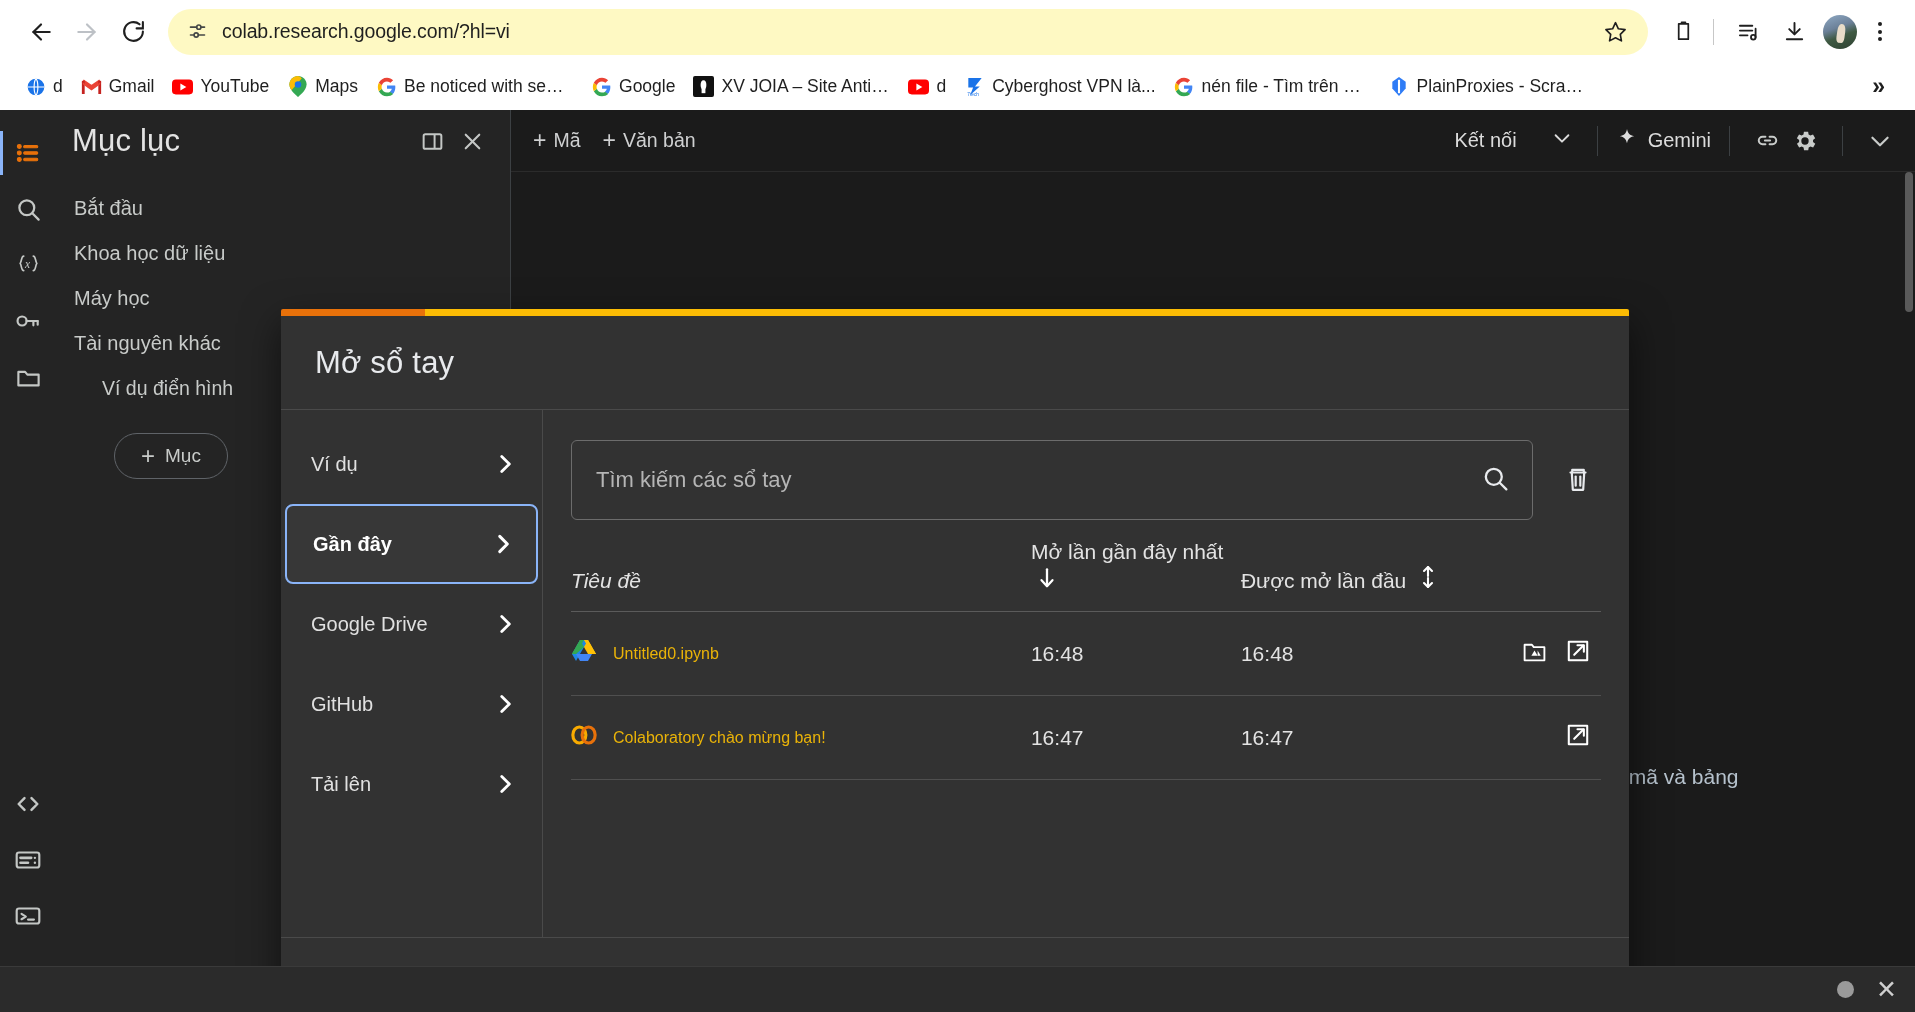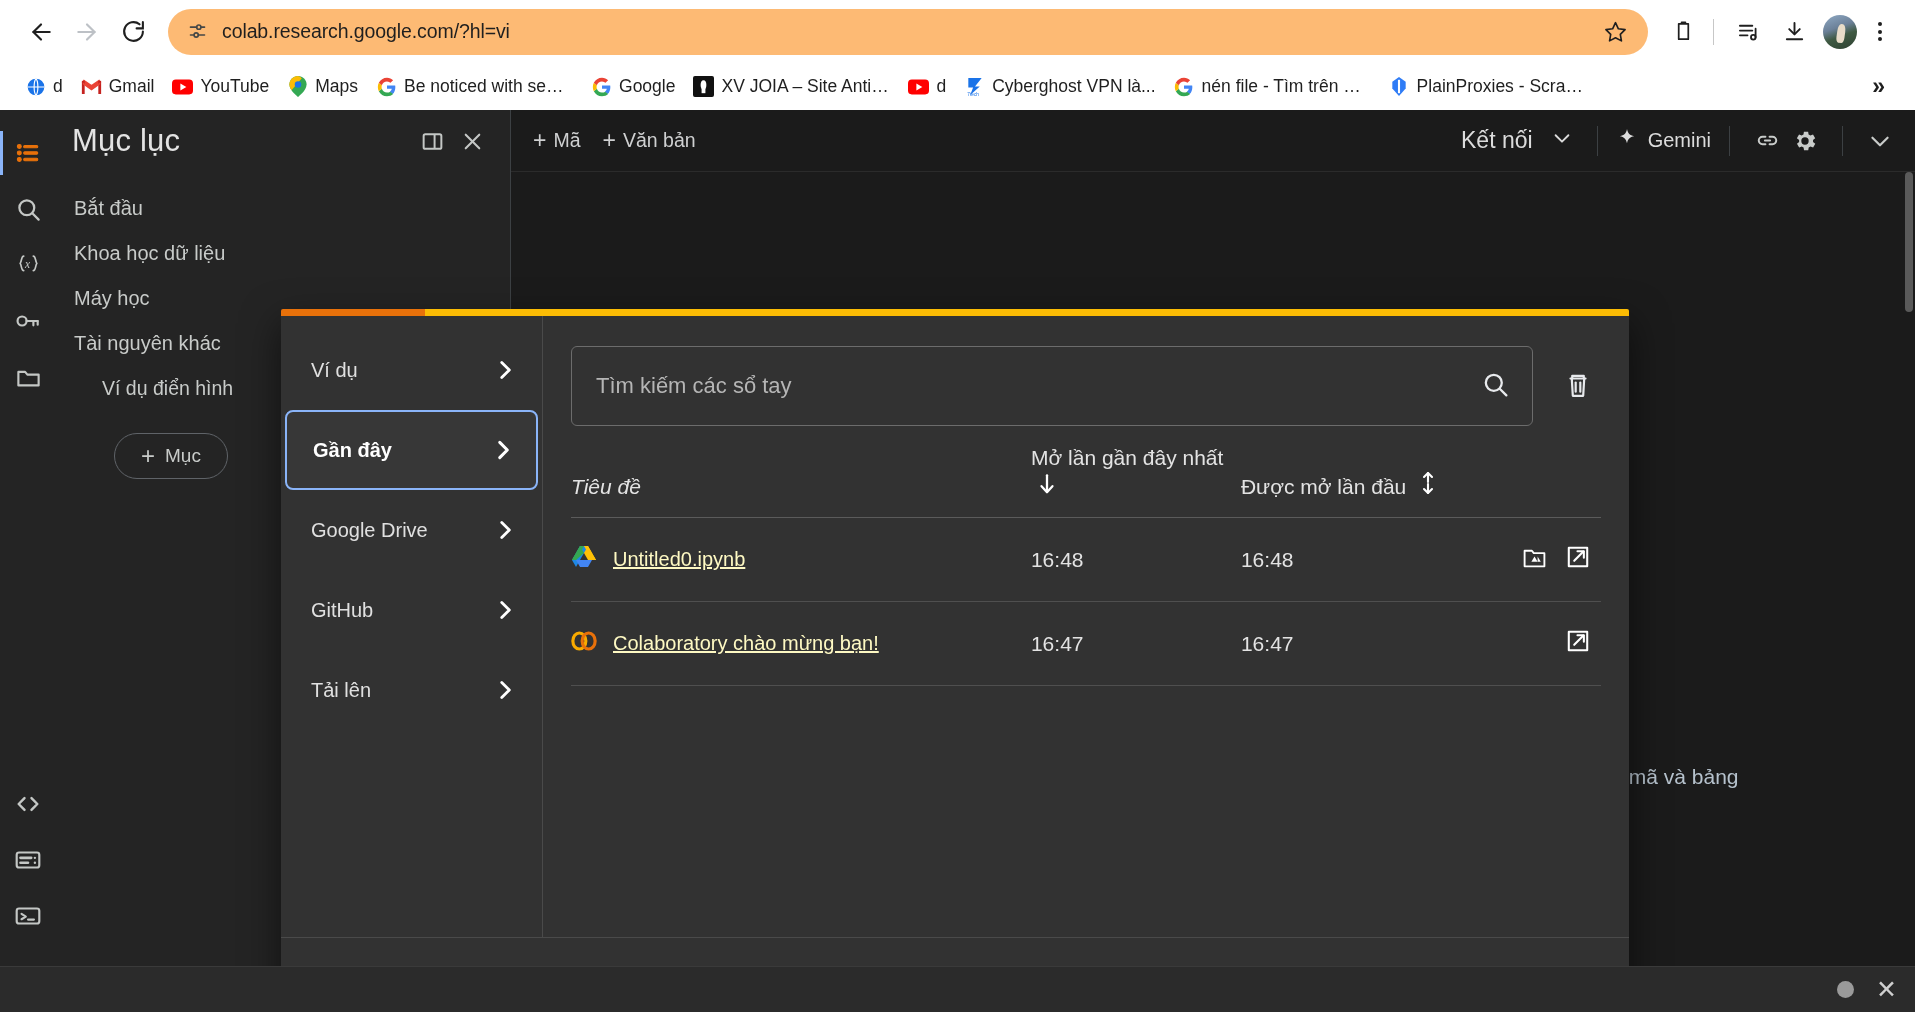--- a/index.html
+++ b/index.html
@@ -19,21 +19,21 @@
   }
   .nav-btn {
     width: 46px; height: 46px; border-radius: 50%;
     display: flex; align-items: center; justify-content: center;
     color: #1f1f1f; flex: 0 0 auto;
   }
   .nav-btn.disabled { color: #bdc1c6; }
   .nav-btn svg { display: block; }
   .omnibox {
     flex: 1 1 auto; height: 46px; margin-left: 12px; margin-right: 10px;
-    background: #fdba74; border-radius: 23px;
+    background: #fef9c3; border-radius: 23px;
     display: flex; align-items: center; padding: 0 16px 0 14px;
     position: relative;
   }
   .omni-icon { width: 30px; height: 30px; display:flex; align-items:center; justify-content:center; color:#444746; flex:0 0 auto;}
   .omni-url {
     flex: 1 1 auto; font-size: 19.5px; color: #1f1f1f;
     margin-left: 10px; white-space: nowrap; overflow: hidden;
     letter-spacing: -0.1px;
   }
   .omni-star { width: 34px; height: 34px; display:flex; align-items:center; justify-content:center; color:#1f1f1f;}
@@ -115,21 +115,21 @@
 
   
   .toolbar {
     position:absolute; left:511px; top:0; right:0; height:62px;
     background:#1b1b1b; display:flex; align-items:center;
     border-bottom: 1px solid #2b2b2b;
   }
   .tb-add { display:flex; align-items:center; gap:7px; font-size:19.5px; color:#cfd0d1; margin-left:22px;}
   .tb-plus { font-size:23px; line-height:1; }
   .tb-spacer{flex:1 1 auto;}
-  .tb-connect { display:flex; align-items:center; gap:18px; font-size:23px; color:#dcdcdc; padding-right:6px;}
+  .tb-connect { display:flex; align-items:center; gap:34px; font-size:20px; color:#dcdcdc; padding-right:6px;}
   .tb-sep { width:1px; height:30px; background:#3c4043; margin:0 18px; }
   .tb-gemini { display:flex; align-items:center; gap:10px; font-size:20px; color:#dcdcdc;}
   .tb-ico { width:38px; height:38px; display:flex; align-items:center; justify-content:center; color:#c9ccca;}
 
   
   .bg-text {
     position:absolute; left:1533px; top:655px; font-size:21px; color:#b6c2cd;
     white-space:nowrap;
   }
 
@@ -200,21 +200,21 @@
   th.c-first { width: 210px; text-align:left; }
   th.c-act { width: 150px; }
   .th-wrap { line-height:1.35; }
   .sort-a { display:inline-block; vertical-align:-2px; margin-left:6px;}
   table.files td {
     padding: 26px 0; font-size:21px; color:#e3e3e3;
     border-bottom: 1px solid #4f4f4f; vertical-align:middle;
   }
   tr:last-child td { border-bottom: 1px solid #4f4f4f; }
   .file-cell { display:flex; align-items:center; gap:16px; }
-  .file-link { color:#fef9c3; text-decoration:underline; font-size:20px;}
+  .file-link { color:#eab308; font-size:16px;}
   .act-cell { display:flex; align-items:center; justify-content:flex-end; gap:18px; padding-right:10px;}
   .dlg-foot {
     height: 120px; flex:0 0 auto; display:flex; align-items:center;
     padding: 0 42px 0 12px; border-top:1px solid #4a4a4a;
   }
   .btn-new {
     background:#1a56c4; color:#fff; border-radius:6px;
     height: 56px; padding: 0 26px; display:flex; align-items:center; gap:14px;
     font-size:21px; font-weight:bold; margin-left: 12px;
   }
@@ -570,20 +570,23 @@
   </div>
 
   <div class="bg-text">ử thực thi mã và bảng</div>
 
   <div class="dlg">
     <div class="dlg-progress">
       <div class="seg1"></div>
       <div class="seg2"></div>
     </div>
 
+    <div class="dlg-head">
+      <div class="dlg-title">Mở sổ tay</div>
+    </div>
 
     <div class="dlg-body">
 
       <div class="dlg-nav">
         <div class="nav-item">
           <span class="nav-label">Ví dụ</span>
           <span class="chev">
             <svg width="26" height="26" viewBox="0 0 24 24" fill="none" stroke="#ffffff" stroke-width="2.6" stroke-linecap="round" stroke-linejoin="round">
                 <polyline points="9 5 16 12 9 19"></polyline>
               </svg>

